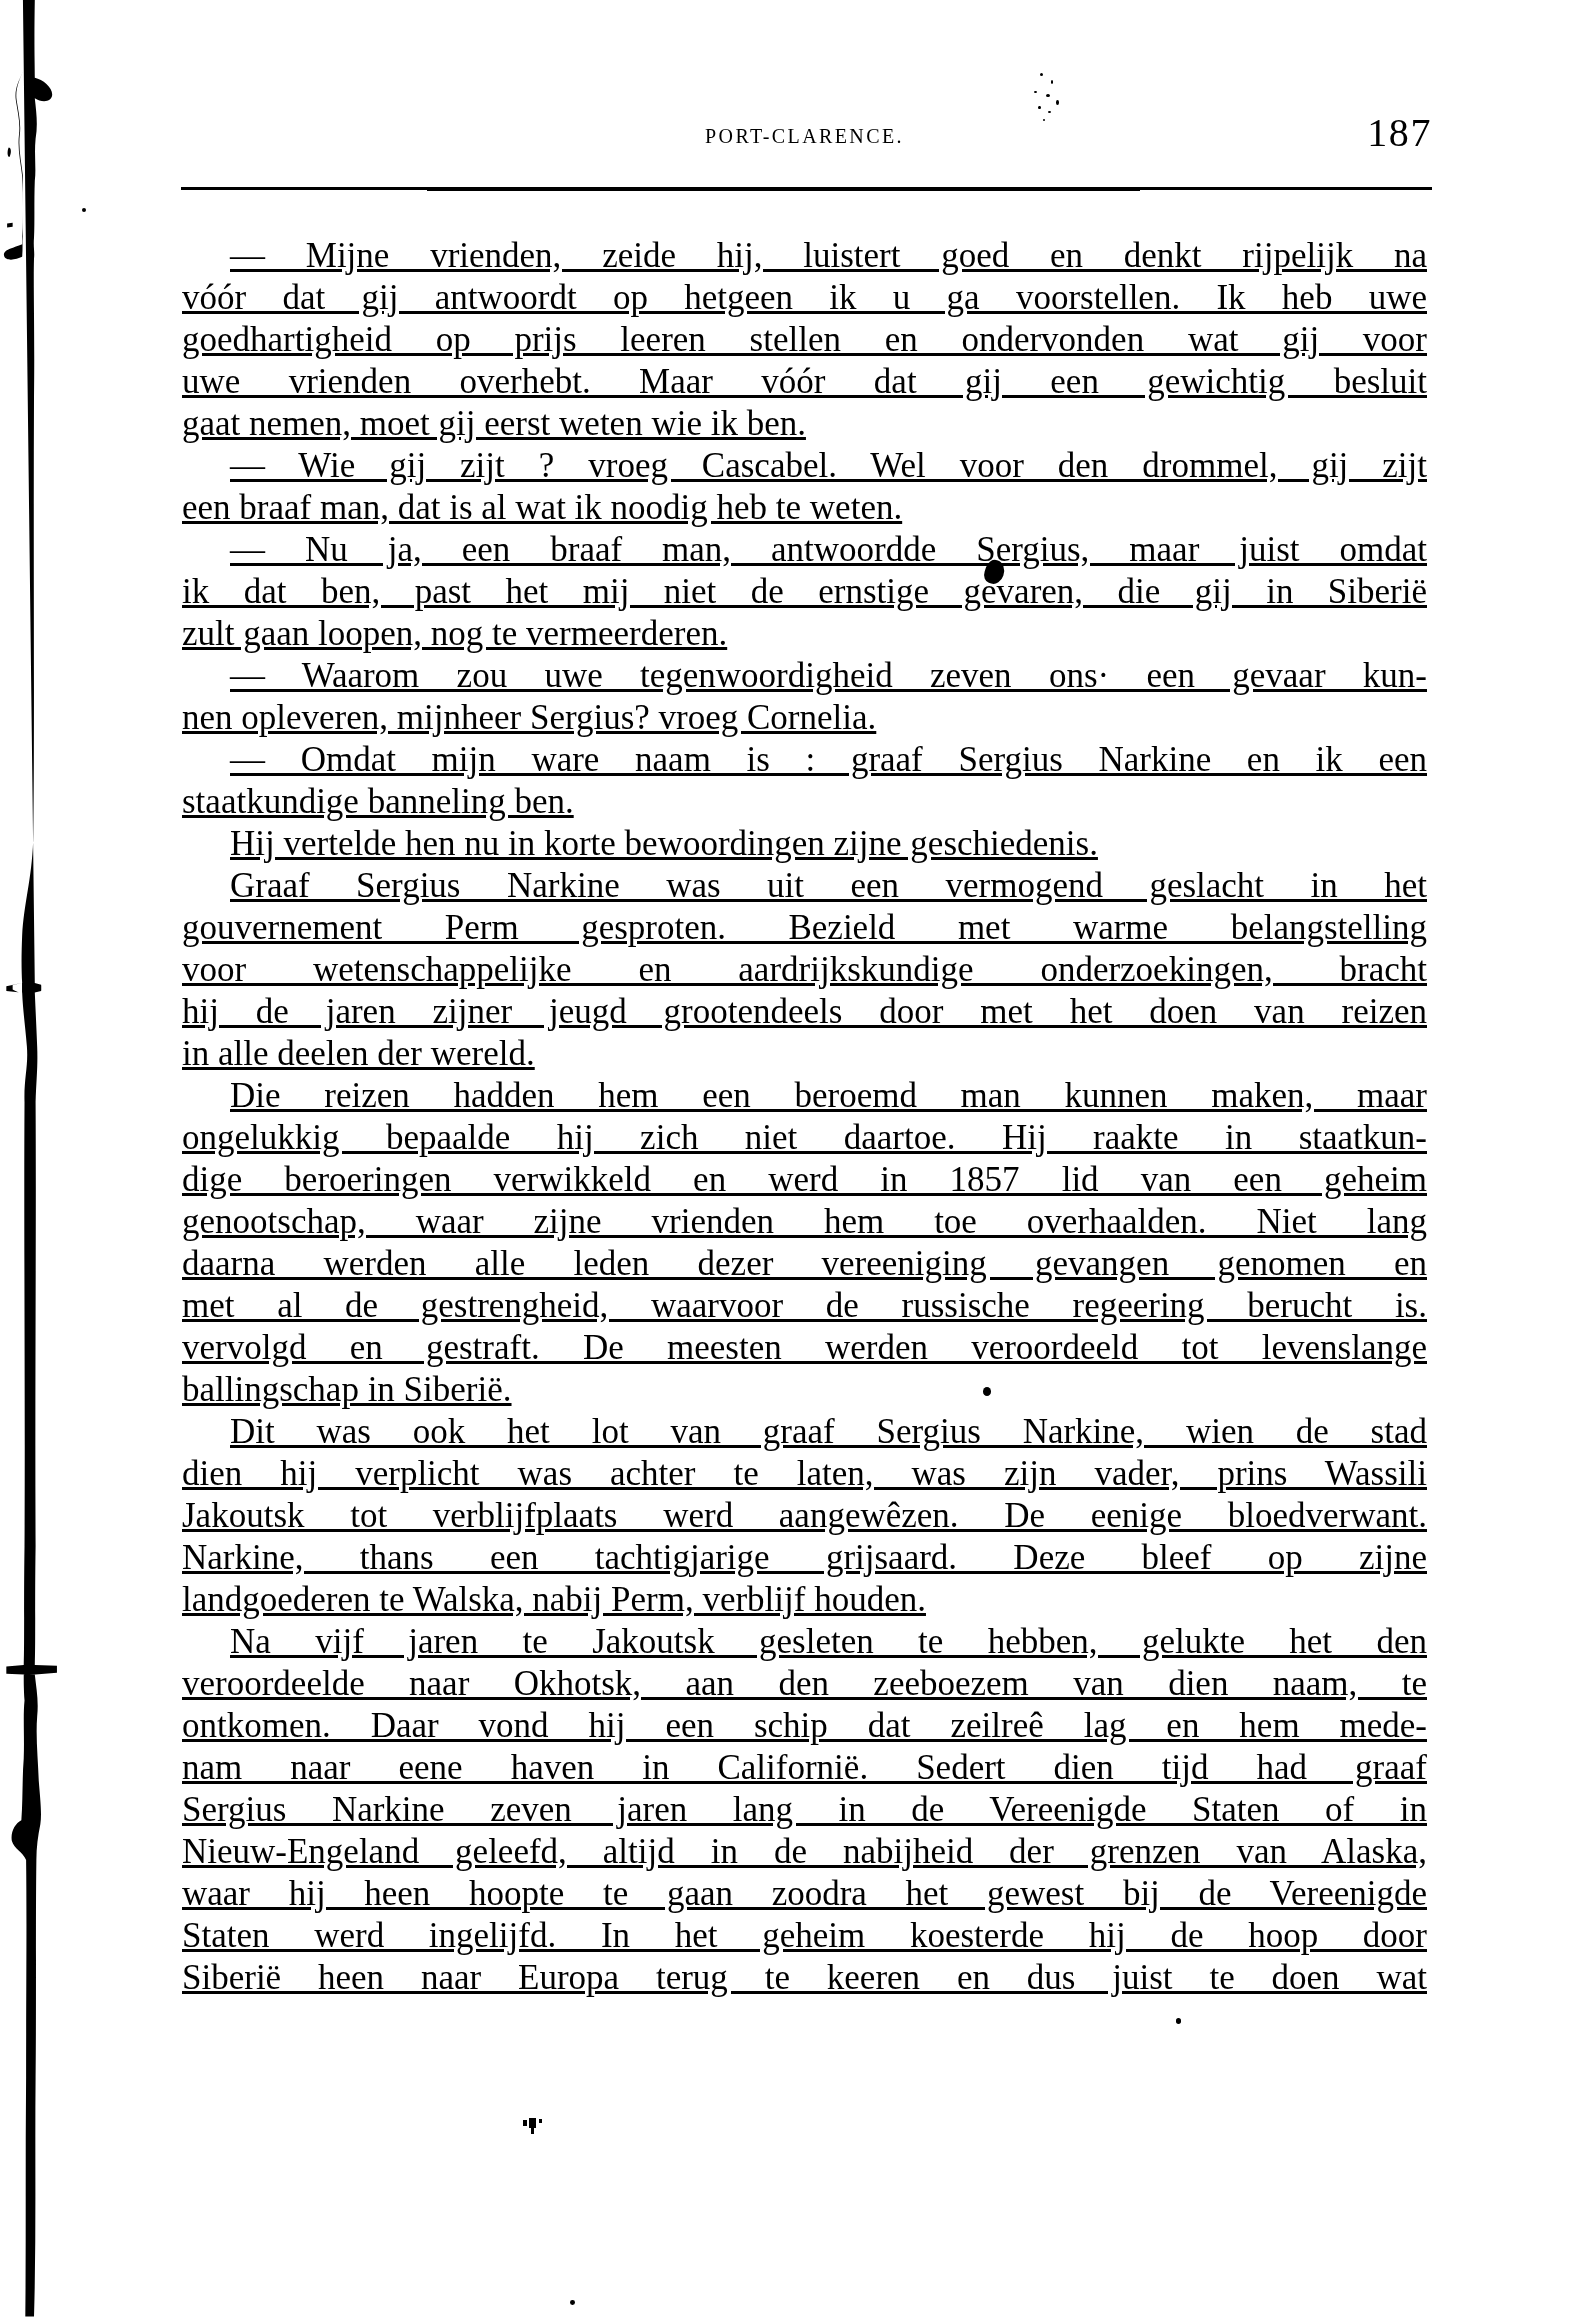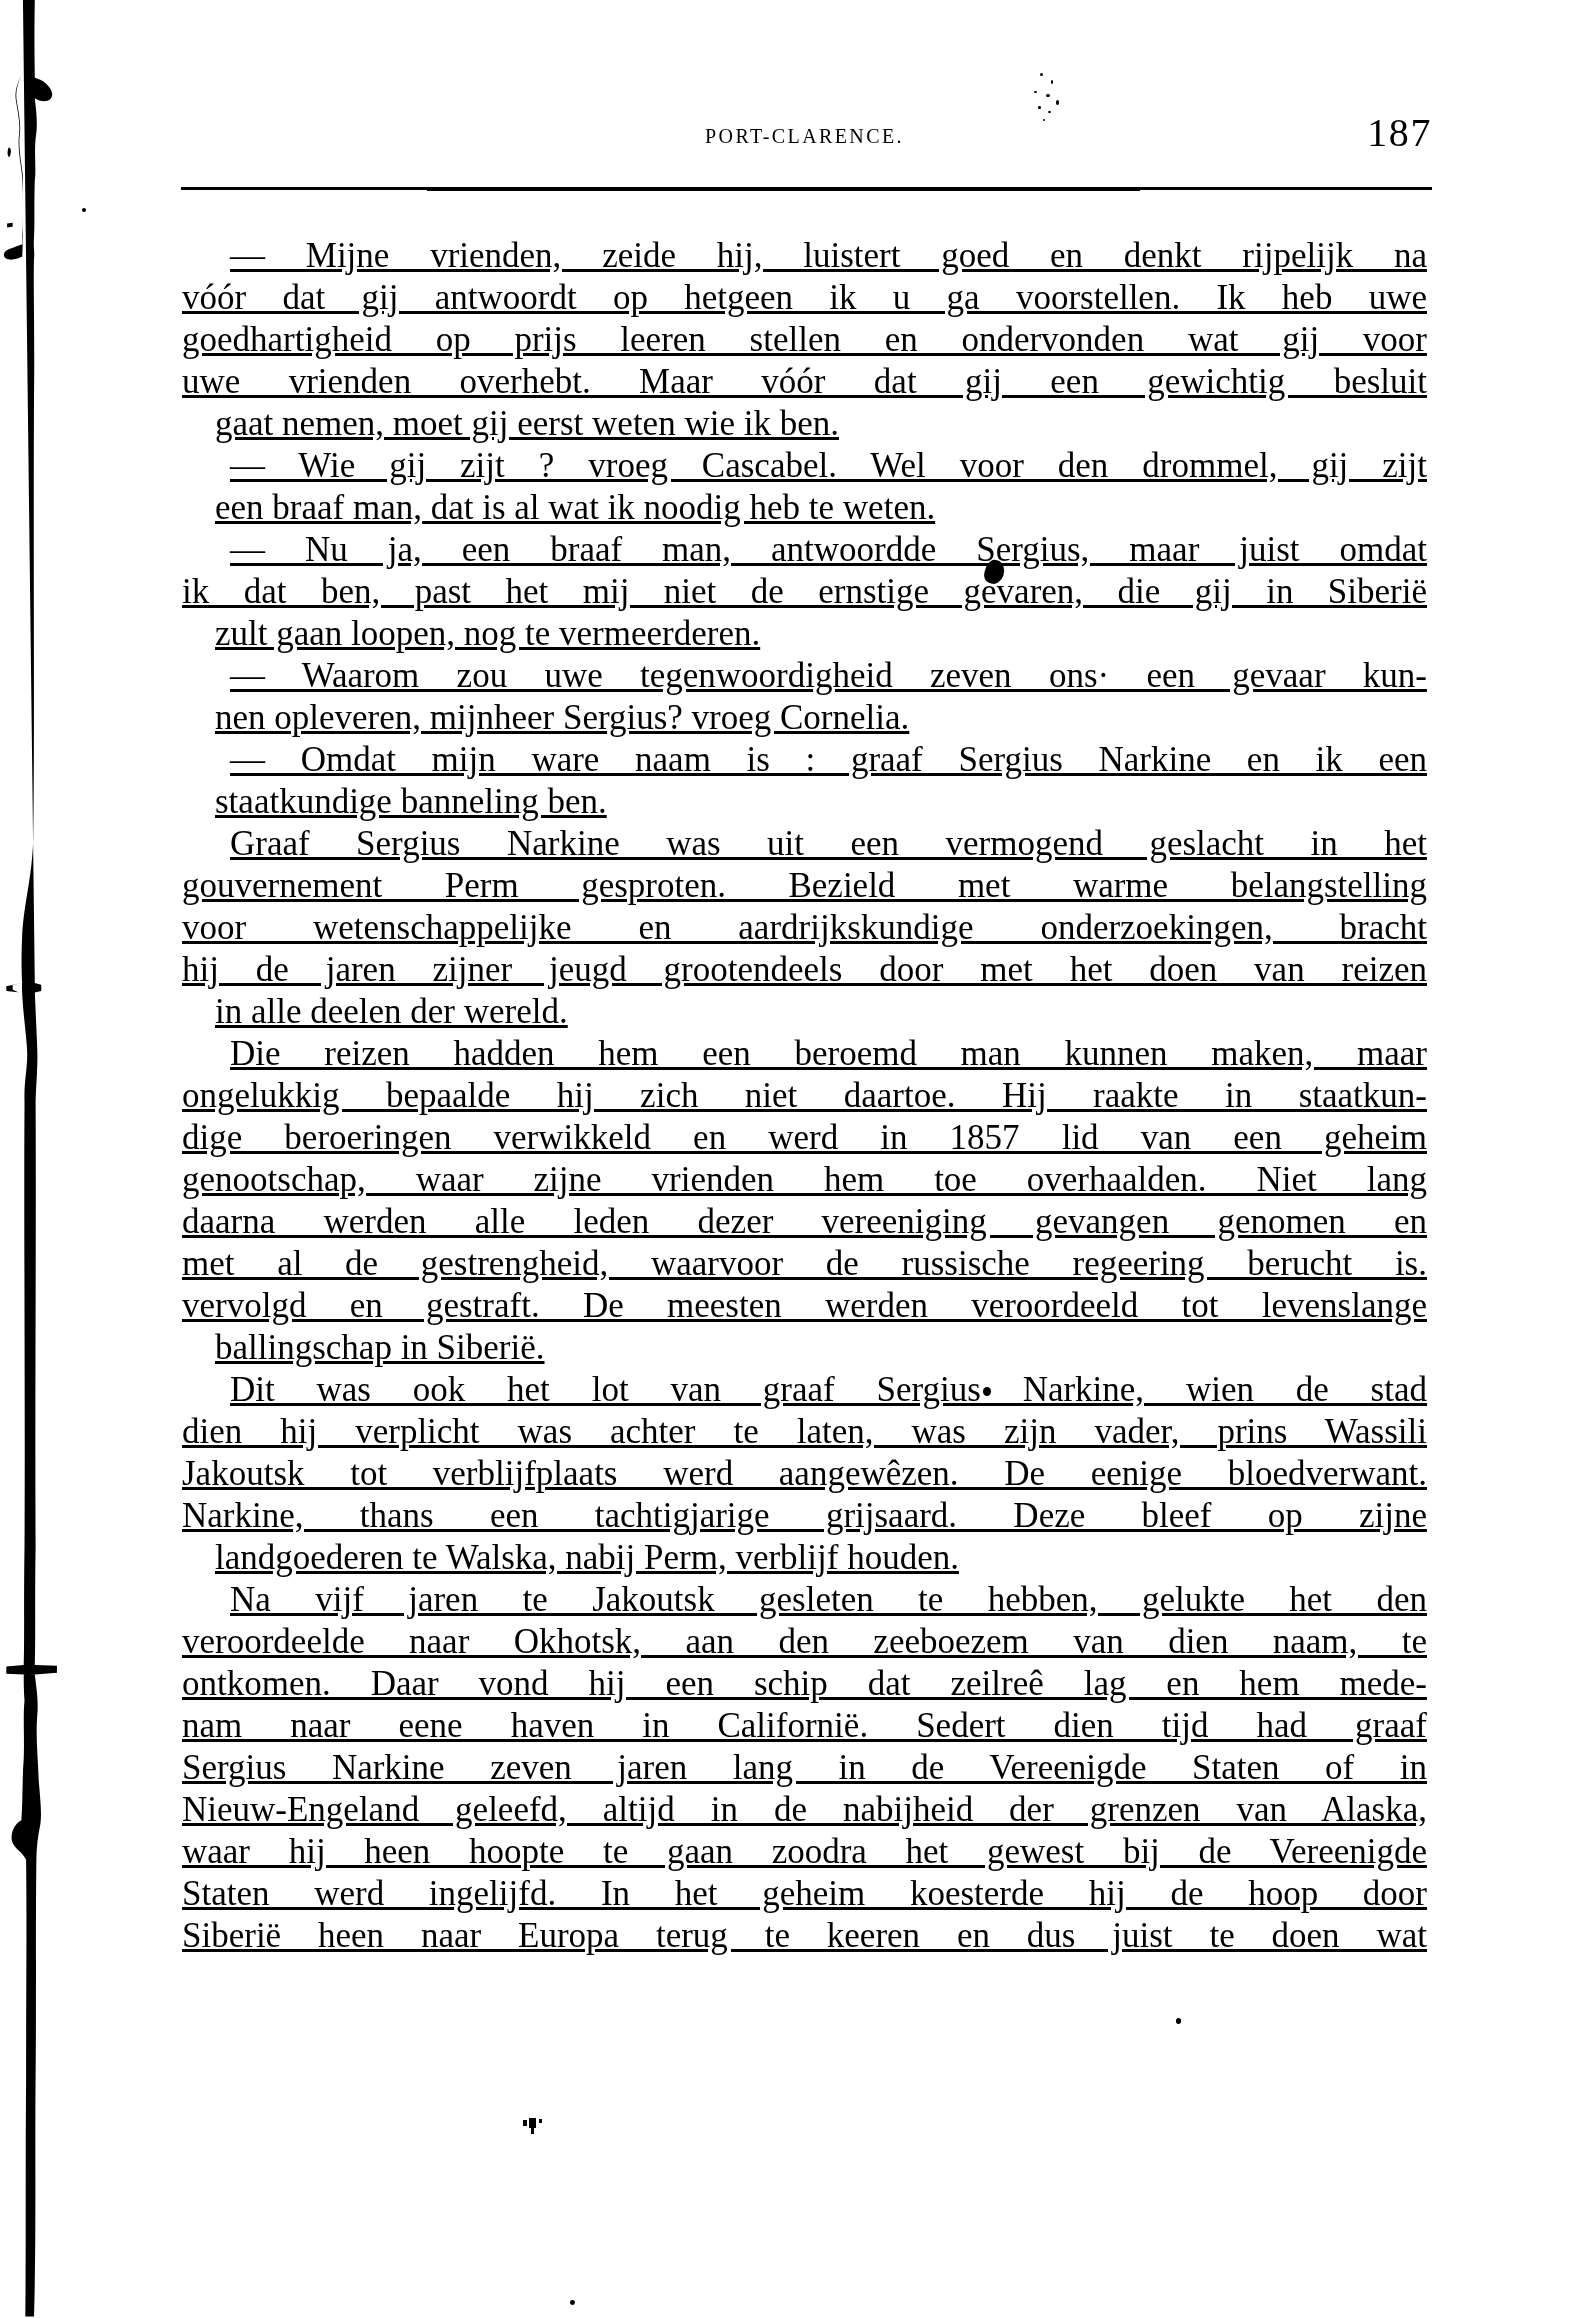--- a/index.html
+++ b/index.html
@@ -44,21 +44,21 @@
     font-size:35px;
     text-decoration:underline;
   }
   .line {
     height:42px; line-height:42px;
     text-align:justify;
     text-align-last:justify;
     -moz-text-align-last:justify;
     white-space:normal;
   }
-  .line.noju { text-align:right; text-align-last:left;margin-left:33px; -moz-text-align-last:left; }
+  .line.noju { text-align:right; text-align-last:left; -moz-text-align-last:left; }
   .line.ind  { padding-left:48px; }
 
   
   .speck { position:absolute; background:#000000; border-radius:50%; }
   .sp-smudge { left:1024px; top:70px; width:46px; height:54px; background:none; }
   .sp-smudge i { position:absolute; background:#000; border-radius:50%; display:block; }
   .sp-blob   { left:985px; top:560px; width:19px; height:24px; border-radius:50% 60% 55% 45%; transform:rotate(18deg); }
   .sp-ring   { left:983px; top:1387px; width:8px; height:8.7px; }
   .sp-psi    { left:523px;  top:2118px; width:20.6px; height:16px; background:none; }
   .sp-psi i  { position:absolute; background:#000; display:block; }
@@ -110,20 +110,21 @@
       <div class="line noju">gaat nemen, moet gij eerst weten wie ik ben.</div>
       <div class="line ind">— Wie gij zijt ? vroeg Cascabel.  Wel voor den drommel, gij zijt</div>
       <div class="line noju">een braaf man, dat is al wat ik noodig heb te weten.</div>
       <div class="line ind">— Nu ja, een braaf man, antwoordde Sergius, maar juist omdat</div>
       <div class="line">ik dat ben, past het mij niet de ernstige gevaren, die gij in Siberië</div>
       <div class="line noju">zult gaan loopen, nog te vermeerderen.</div>
       <div class="line ind">— Waarom zou uwe tegenwoordigheid zeven ons· een gevaar kun-</div>
       <div class="line noju">nen opleveren, mijnheer Sergius? vroeg Cornelia.</div>
       <div class="line ind">— Omdat mijn ware naam is :  graaf Sergius Narkine en ik een</div>
       <div class="line noju">staatkundige banneling ben.</div>
+      <div class="line ind noju">Hij vertelde hen nu in korte bewoordingen zijne geschiedenis.</div>
       <div class="line ind">Graaf Sergius Narkine was uit een vermogend geslacht in het</div>
       <div class="line">gouvernement Perm gesproten.  Bezield met warme belangstelling</div>
       <div class="line">voor wetenschappelijke en aardrijkskundige onderzoekingen, bracht</div>
       <div class="line">hij de jaren zijner jeugd grootendeels door met het doen van reizen</div>
       <div class="line noju">in alle deelen der wereld.</div>
       <div class="line ind">Die reizen hadden hem een beroemd man kunnen maken, maar</div>
       <div class="line">ongelukkig bepaalde hij zich niet daartoe.  Hij raakte in staatkun-</div>
       <div class="line">dige beroeringen verwikkeld en werd in 1857 lid van een geheim</div>
       <div class="line">genootschap, waar zijne vrienden hem toe overhaalden.  Niet lang</div>
       <div class="line">daarna werden alle leden dezer vereeniging gevangen genomen en</div>

